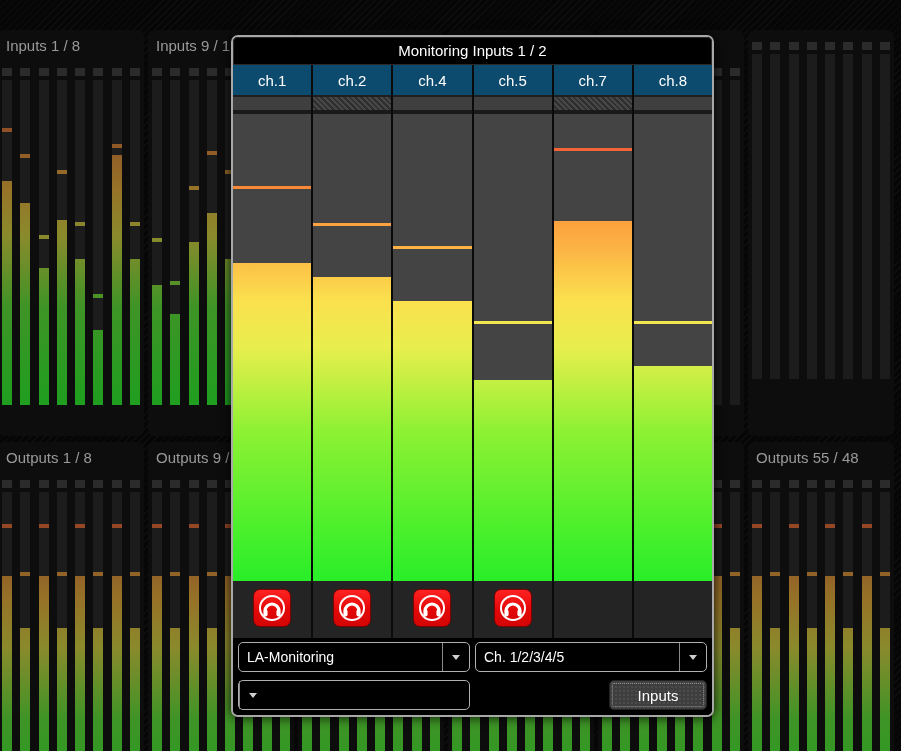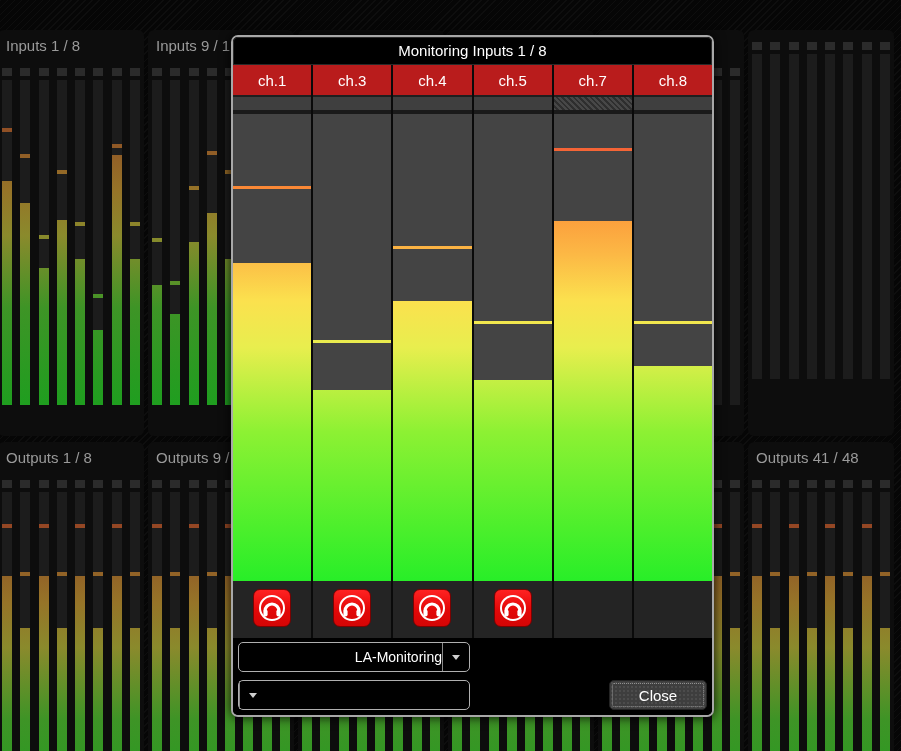--- a/index.html
+++ b/index.html
@@ -96,21 +96,21 @@
     min-width: 0;
     display: flex;
     flex-direction: column;
     border-right: 2px solid #0a0a0a;
   }
   .channel-col:last-child { border-right: none; }
   .ch-header {
     height: 32px;
     line-height: 32px;
     text-align: center;
-    background: #b91c1c;
+    background: #0c4a6e;
     color: #fff;
     font-size: 15px;
     border-bottom: 2px solid #1f1f1f;
   }
   .ch-cap { height: 13px; background: #3f3f3f; }
   .ch-cap.hatch {
     background-image: repeating-linear-gradient(45deg, #474747 0 2px, #2e2e2e 2px 4px);
   }
   .ch-band { height: 4px; background: #1a1a1a; }
   .ch-track {
@@ -159,21 +159,20 @@
     font-size: 14px;
     cursor: pointer;
   }
   .dd-1 { flex: 0 0 232px; }
   .dd-2 { flex: 1 1 auto; }
   .dd-value {
     flex: 1 1 auto;
     padding-left: 8px;
     white-space: nowrap;
     overflow: hidden;
-    text-align: right;
   }
   .dd-arrowbox {
     flex: 0 0 27px;
     align-self: stretch;
     border-left: 1px solid #8a8a8a;
     display: flex;
     align-items: center;
     justify-content: center;
   }
   .dd-arrow {
@@ -773,21 +772,21 @@
         <div class="m-col">
           <div class="m-cap"></div>
           <div class="m-track">
             <div class="m-bar grad-m" style="height: 189px; background-size: 100% 325px; background-position: 0px 100%;"></div>
             <div class="m-peak grad-m" style="height: 4px; bottom: 241px; background-size: 100% 325px; background-position: 0px -80px;"></div>
           </div>
         </div>
       </div>
     </div>
     <div class="panel" style="left: 748px; top: 442px;">
-      <div class="panel-label">Outputs 41 / 48</div>
+      <div class="panel-label">Outputs 55 / 48</div>
       <div class="meters">
         <div class="m-col">
           <div class="m-cap"></div>
           <div class="m-track">
             <div class="m-bar grad-m" style="height: 241px; background-size: 100% 325px; background-position: 0px 100%;"></div>
             <div class="m-peak grad-m" style="height: 4px; bottom: 289px; background-size: 100% 325px; background-position: 0px -32px;"></div>
           </div>
         </div>
         <div class="m-col">
           <div class="m-cap"></div>
@@ -836,21 +835,21 @@
           <div class="m-track">
             <div class="m-bar grad-m" style="height: 189px; background-size: 100% 325px; background-position: 0px 100%;"></div>
             <div class="m-peak grad-m" style="height: 4px; bottom: 241px; background-size: 100% 325px; background-position: 0px -80px;"></div>
           </div>
         </div>
       </div>
     </div>
   </div>
 
 <div class="dialog">
-  <div class="dialog-title">Monitoring Inputs 1 / 8</div>
+  <div class="dialog-title">Monitoring Inputs 1 / 2</div>
 
   <div class="channels-row" id="channels-row">
       <div class="channel-col">
         <div class="ch-header">ch.1</div>
         <div class="ch-cap"></div>
         <div class="ch-band"></div>
         <div class="ch-track">
           <div class="m-bar grad-b" style="height: 318px; background-size: 100% 467px; background-position: 0px 100%;"></div>
           <div class="m-peak grad-b" style="height: 3px; bottom: 392px; background-size: 100% 467px; background-position: 0px -72px;"></div>
         </div>
@@ -859,26 +858,26 @@
             <svg width="36" height="36" viewBox="0 0 36 36">
               <circle cx="18" cy="18" r="12" fill="none" stroke="#fff" stroke-width="2"></circle>
               <path d="M11 21 a7 7 0 0 1 14 0" fill="none" stroke="#fff" stroke-width="3.2"></path>
               <rect x="9.4" y="19.5" width="4.2" height="7" rx="2.1" fill="#fff"></rect>
               <rect x="22.4" y="19.5" width="4.2" height="7" rx="2.1" fill="#fff"></rect>
             </svg>
           </button>
         </div>
       </div>
       <div class="channel-col">
-        <div class="ch-header">ch.3</div>
-        <div class="ch-cap"></div>
+        <div class="ch-header">ch.2</div>
+        <div class="ch-cap hatch"></div>
         <div class="ch-band"></div>
         <div class="ch-track">
-          <div class="m-bar grad-b" style="height: 191px; background-size: 100% 467px; background-position: 0px 100%;"></div>
-          <div class="m-peak grad-b" style="height: 3px; bottom: 238px; background-size: 100% 467px; background-position: 0px -226px;"></div>
+          <div class="m-bar grad-b" style="height: 304px; background-size: 100% 467px; background-position: 0px 100%;"></div>
+          <div class="m-peak grad-b" style="height: 3px; bottom: 355px; background-size: 100% 467px; background-position: 0px -109px;"></div>
         </div>
         <div class="ch-btncell">
           <button class="hp-btn">
             <svg width="36" height="36" viewBox="0 0 36 36">
               <circle cx="18" cy="18" r="12" fill="none" stroke="#fff" stroke-width="2"></circle>
               <path d="M11 21 a7 7 0 0 1 14 0" fill="none" stroke="#fff" stroke-width="3.2"></path>
               <rect x="9.4" y="19.5" width="4.2" height="7" rx="2.1" fill="#fff"></rect>
               <rect x="22.4" y="19.5" width="4.2" height="7" rx="2.1" fill="#fff"></rect>
             </svg>
           </button>
@@ -945,24 +944,30 @@
     </div>
 
   <div class="bottom-bar">
     <div class="bar-row">
       <div class="dd dd-1">
         <span class="dd-value">LA-Monitoring</span>
         <span class="dd-arrowbox">
             <span class="dd-arrow"></span>
           </span>
       </div>
+      <div class="dd dd-2">
+        <span class="dd-value">Ch. 1/2/3/4/5</span>
+        <span class="dd-arrowbox">
+            <span class="dd-arrow"></span>
+          </span>
+      </div>
     </div>
     <div class="bar-row">
       <div class="dd dd-1">
         <span class="dd-arrowbox">
             <span class="dd-arrow"></span>
           </span>
       </div>
       <span class="spacer"></span>
-      <button class="close-btn">Close</button>
+      <button class="close-btn">Inputs</button>
     </div>
   </div>
 </div>
 
 </body></html>

